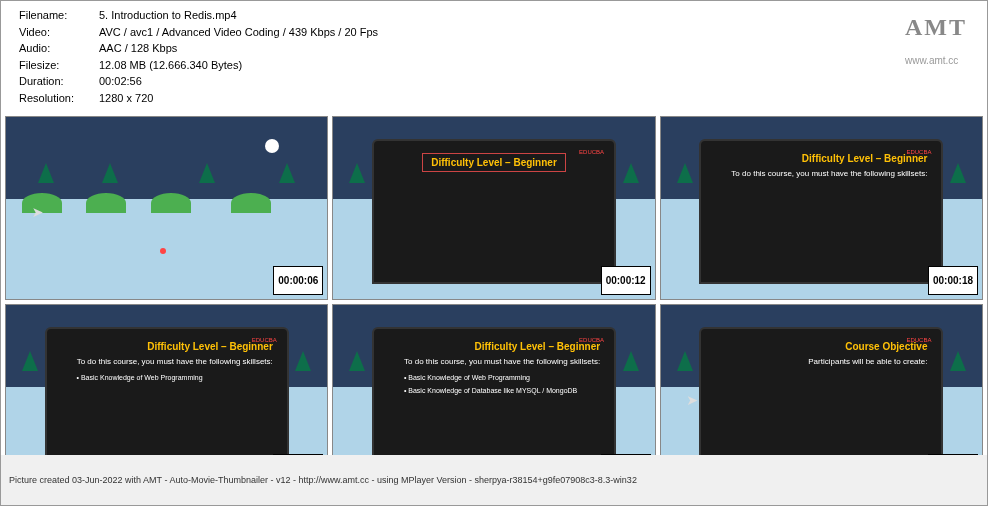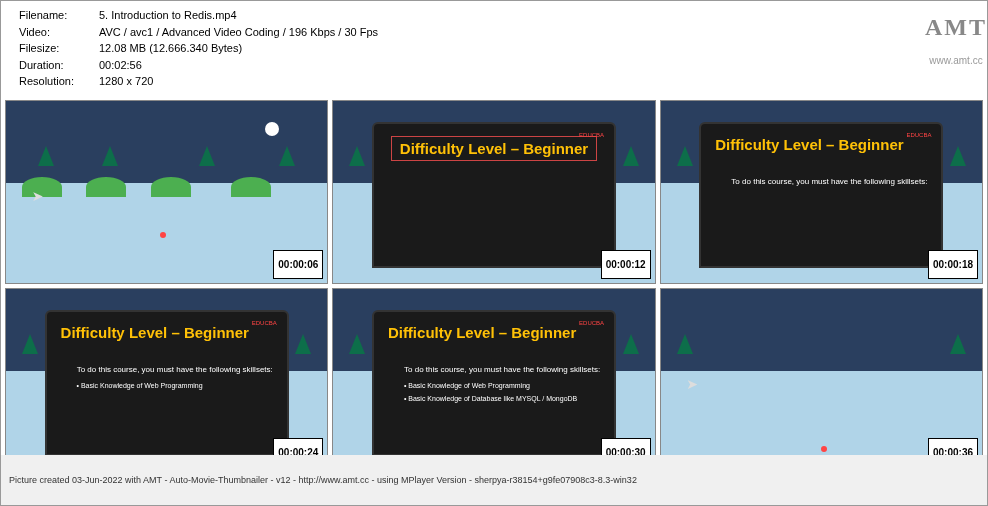--- a/index.html
+++ b/index.html
@@ -1,52 +1,56 @@
 <!DOCTYPE html>
 <html><head>
 <meta charset="utf-8">
 <style>
 * { margin: 0; padding: 0; box-sizing: border-box; }
 body { font-family: Arial, sans-serif; background: #fff; width: 988px; height: 506px; position: relative; border: 1px solid #999; }
 .header { padding: 6px 18px; font-size: 11px; line-height: 1.5; position: relative; }
 .header-row { display: flex; }
 .header-label { width: 80px; }
 .header-value { flex: 1; }
-.logo { position: absolute; top: 8px; right: 0; text-align: center; }
+.logo { position: absolute; top: 8px; right: 20px; }
 .logo-text { font-size: 24px; font-weight: bold; color: #888; letter-spacing: 2px; font-family: Georgia, serif; }
 .logo-url { font-size: 10px; color: #999; margin-top: 8px; }
 .thumbnails { display: grid; grid-template-columns: repeat(3, 1fr); grid-template-rows: repeat(2, 1fr); gap: 4px; padding: 4px; height: 380px; }
 .thumb { position: relative; border: 1px solid #888; overflow: hidden; background: linear-gradient(to bottom, #2a3f5f 0%, #2a3f5f 45%, #b0d4e8 45%, #b0d4e8 100%); }
 .hills { position: absolute; top: 42%; left: 0; right: 0; height: 20px; }
 .hill { position: absolute; width: 40px; height: 20px; background: #4caf50; border-radius: 50% 50% 0 0; }
 .tree { position: absolute; width: 0; height: 0; border-left: 8px solid transparent; border-right: 8px solid transparent; border-bottom: 20px solid #0d6e4a; top: 25%; }
 .moon { position: absolute; width: 14px; height: 14px; background: #fff; border-radius: 50%; top: 12%; right: 15%; }
 .laptop { position: absolute; top: 12%; left: 12%; right: 12%; bottom: 8%; background: #1a1a1a; border-radius: 6px 6px 0 0; border: 2px solid #333; padding: 12px 14px; color: #fff; font-size: 9px; }
-.laptop-title { color: #ffc107; font-weight: bold; text-align: left; font-size: 15px; margin-bottom: 24px; }
+.laptop-title { color: #ffc107; font-weight: bold; text-align: right; font-size: 10px; margin-bottom: 5px; }
 .laptop-title.boxed { border: 1px solid #c44; padding: 3px 8px; display: inline-block; }
 .title-wrap { text-align: center; }
 .laptop-text { font-size: 8px; text-align: right; margin-bottom: 8px; }
 .laptop-bullet { font-size: 7px; text-align: left; margin-left: 16px; margin-top: 6px; }
 .timestamp { position: absolute; bottom: 4px; right: 4px; background: #fff; color: #000; font-size: 10px; padding: 8px 4px; border: 1px solid #000; font-weight: bold; }
 .footer { position: absolute; bottom: 0; left: 0; right: 0; font-size: 9px; padding: 20px 8px; background: #f0f0f0; color: #333; }
 .cursor { position: absolute; color: #ddd; font-size: 14px; }
 .educba { position: absolute; top: 8px; right: 10px; color: #f44; font-size: 6px; }
 .red-dot { position: absolute; width: 6px; height: 6px; background: #f44; border-radius: 50%; }
 </style>
 </head>
 <body>
 
 <div class="header">
   <div class="header-row">
       <span class="header-label">Filename:</span>
       <span class="header-value">5. Introduction to Redis.mp4</span>
     </div>
   <div class="header-row">
       <span class="header-label">Video:</span>
-      <span class="header-value">AVC / avc1 / Advanced Video Coding / 196 Kbps / 30 Fps</span>
+      <span class="header-value">AVC / avc1 / Advanced Video Coding / 439 Kbps / 20 Fps</span>
+    </div>
+  <div class="header-row">
+      <span class="header-label">Audio:</span>
+      <span class="header-value">AAC / 128 Kbps</span>
     </div>
   <div class="header-row">
       <span class="header-label">Filesize:</span>
       <span class="header-value">12.08 MB (12.666.340 Bytes)</span>
     </div>
   <div class="header-row">
       <span class="header-label">Duration:</span>
       <span class="header-value">00:02:56</span>
     </div>
   <div class="header-row">
@@ -120,20 +124,25 @@
       <div class="laptop-text">To do this course, you must have the following skillsets:</div>
       <div class="laptop-bullet">•   Basic Knowledge of Web Programming</div>
       <div class="laptop-bullet">•   Basic Knowledge of Database like MYSQL / MongoDB</div>
     </div>
     <div class="timestamp">00:00:30</div>
   </div>
 
   <div class="thumb">
     <div class="tree" style="left:5%"></div>
     <div class="tree" style="left:90%"></div>
+    <div class="laptop">
+      <span class="educba">EDUCBA</span>
+      <div class="laptop-title">Course Objective</div>
+      <div class="laptop-text">Participants will be able to create:</div>
+    </div>
     <span class="cursor" style="top:48%;left:8%">➤</span>
     <div class="red-dot" style="bottom:10%;left:50%"></div>
     <div class="timestamp">00:00:36</div>
   </div>
 
 </div>
 
 <div class="footer">Picture created 03-Jun-2022 with AMT - Auto-Movie-Thumbnailer - v12 - http://www.amt.cc - using MPlayer Version - sherpya-r38154+g9fe07908c3-8.3-win32</div>
 
 </body></html>

